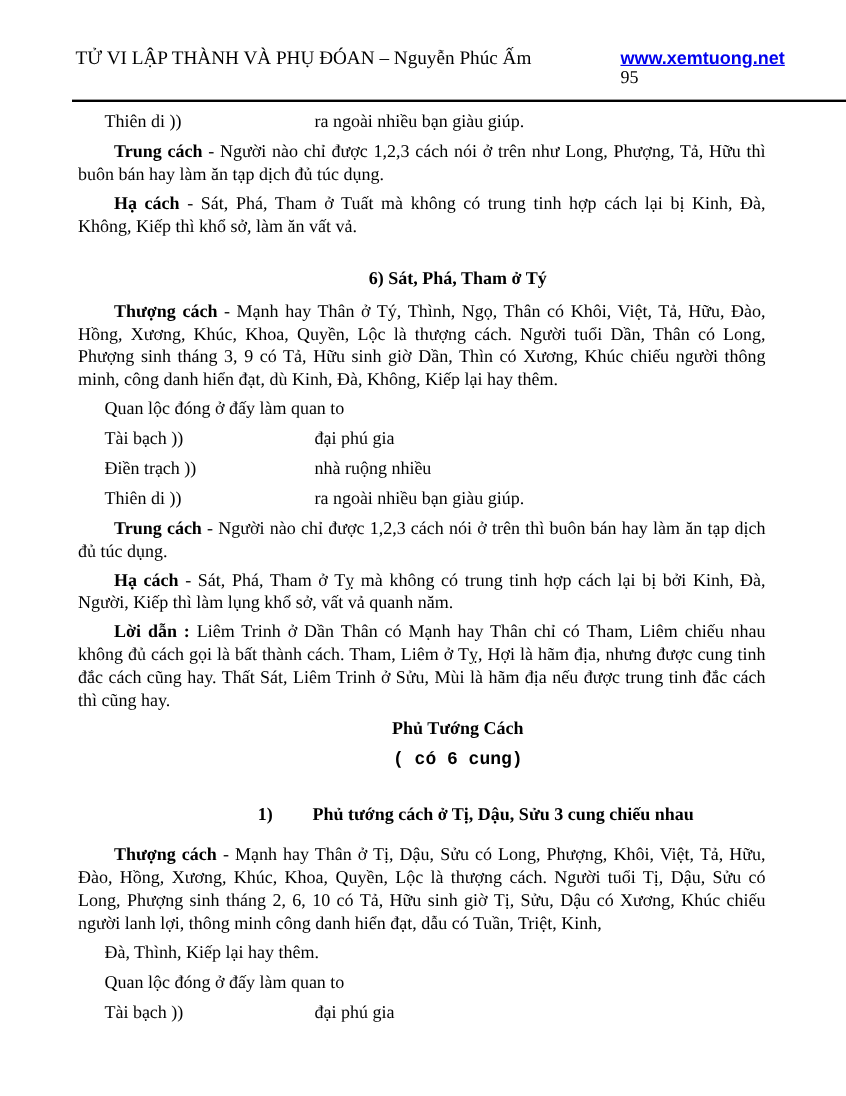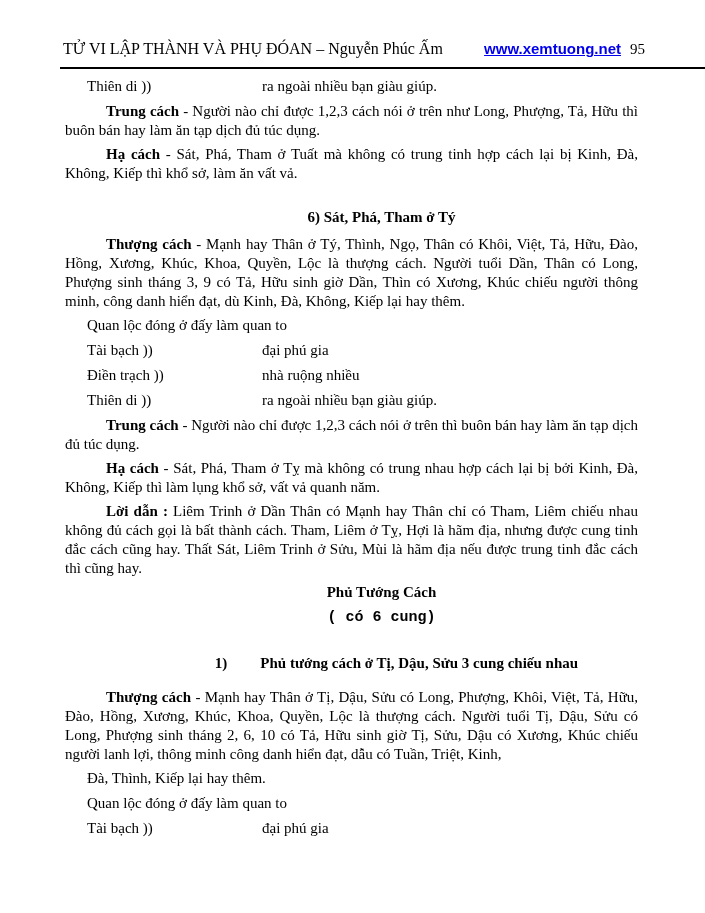--- a/index.html
+++ b/index.html
@@ -13,21 +13,21 @@
     overflow: hidden;
   }
   .header {
     display: flex;
     justify-content: space-between;
     align-items: baseline;
     padding: 40px 60px 0 63px;
     font-size: 16px;
     white-space: nowrap;
   }
-  .header-right { display: flex; align-items: baseline; }
+  .header-right { display: flex; align-items: baseline; flex-direction: column; }
   .site-link {
     font-family: "Liberation Sans", "DejaVu Sans", sans-serif;
     font-weight: bold;
     font-size: 15px;
     color: #0000EE;
     text-decoration: underline;
     cursor: pointer;
   }
   .page-num { font-size: 15px; margin-left: 9px; }
   .rule {
@@ -35,21 +35,21 @@
     margin: 9px 0 0 60px;
   }
   .content {
     padding: 8px 67px 0 65px;
     font-size: 15px;
     line-height: 19px;
   }
   .tabline, .plainline { padding-left: 22px; margin: 0 0 6px 0; }
   .tabline .lbl { display: inline-block; width: 175px; }
   .para { text-indent: 30px; margin: 0 0 5px 0; text-align: justify; }
-  .para .lead, .plead { font-weight: bold; margin-left: 11px; }
+  .para .lead, .plead { font-weight: bold; }
   .center-heading {
     text-align: center;
     font-weight: bold;
     padding-left: 60px;
     margin: 0 0 6px 0;
   }
   .h-sect { margin: 25px 0 8px 0; }
   .h-group { margin: 3px 0 6px 0; }
   .h-sub { margin: 0; font-family: Liberation Mono, monospace; }
   .h-num { margin: 27px 0 15px 0; padding-left: 90px; }
@@ -102,21 +102,21 @@
 
     <div class="tabline">
       <span class="lbl">Thiên di ))</span><span>ra ngoài nhiều bạn giàu giúp.</span>
     </div>
 
     <p class="para">
       <span class="lead">Trung cách</span><span> - Người nào chỉ được 1,2,3 cách nói ở trên thì buôn bán hay làm ăn tạp dịch đủ túc dụng.</span>
     </p>
 
     <p class="para">
-      <span class="lead">Hạ cách</span><span> - Sát, Phá, Tham ở Tỵ mà không có trung nhau hợp cách lại bị bởi Kinh, Đà, Không, Kiếp thì làm lụng khổ sở, vất vả quanh năm.</span>
+      <span class="lead">Hạ cách</span><span> - Sát, Phá, Tham ở Tỵ mà không có trung tinh hợp cách lại bị bởi Kinh, Đà, Người, Kiếp thì làm lụng khổ sở, vất vả quanh năm.</span>
     </p>
 
     <p class="para">
       <span class="lead">Lời dẫn :</span><span> Liêm Trinh ở Dần Thân có Mạnh hay Thân chỉ có Tham, Liêm chiếu nhau không đủ cách gọi là bất thành cách. Tham, Liêm ở Tỵ, Hợi là hãm địa, nhưng được cung tinh đắc cách cũng hay. Thất Sát, Liêm Trinh ở Sửu, Mùi là hãm địa nếu được trung tinh đắc cách thì cũng hay.</span>
     </p>
 
     <div class="center-heading h-group">Phủ Tướng Cách</div>
 
     <div class="center-heading h-sub">( có 6 cung)</div>
 

